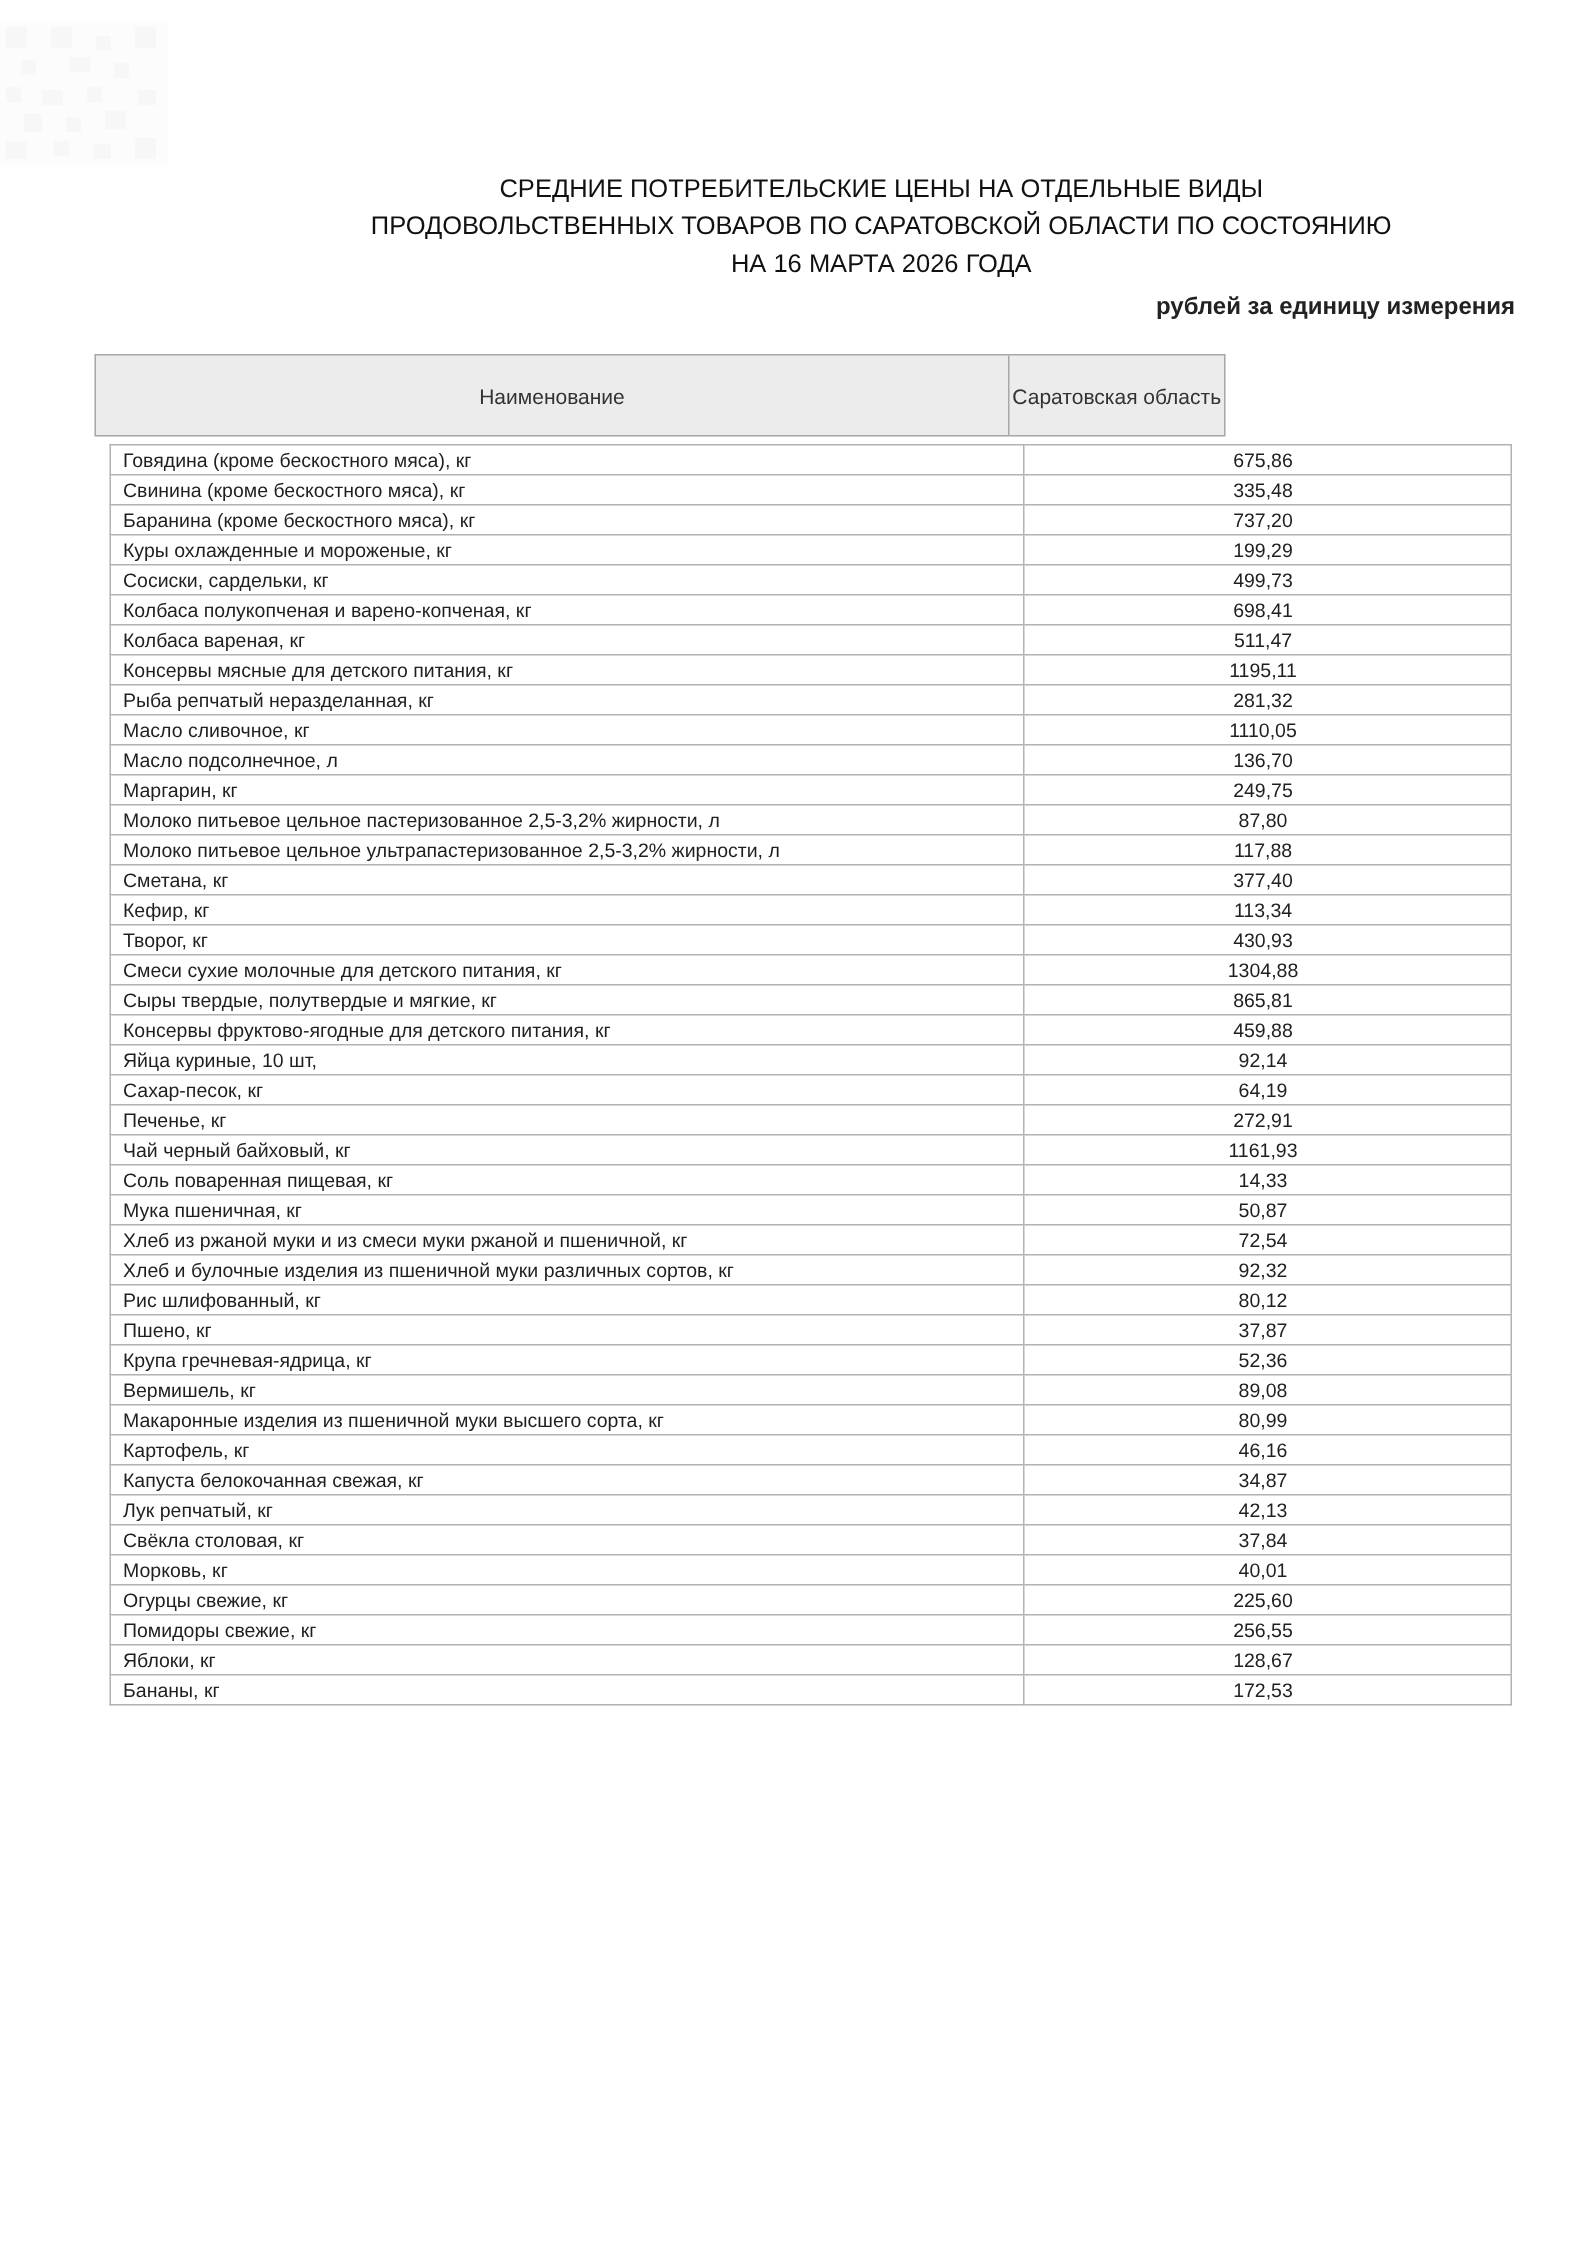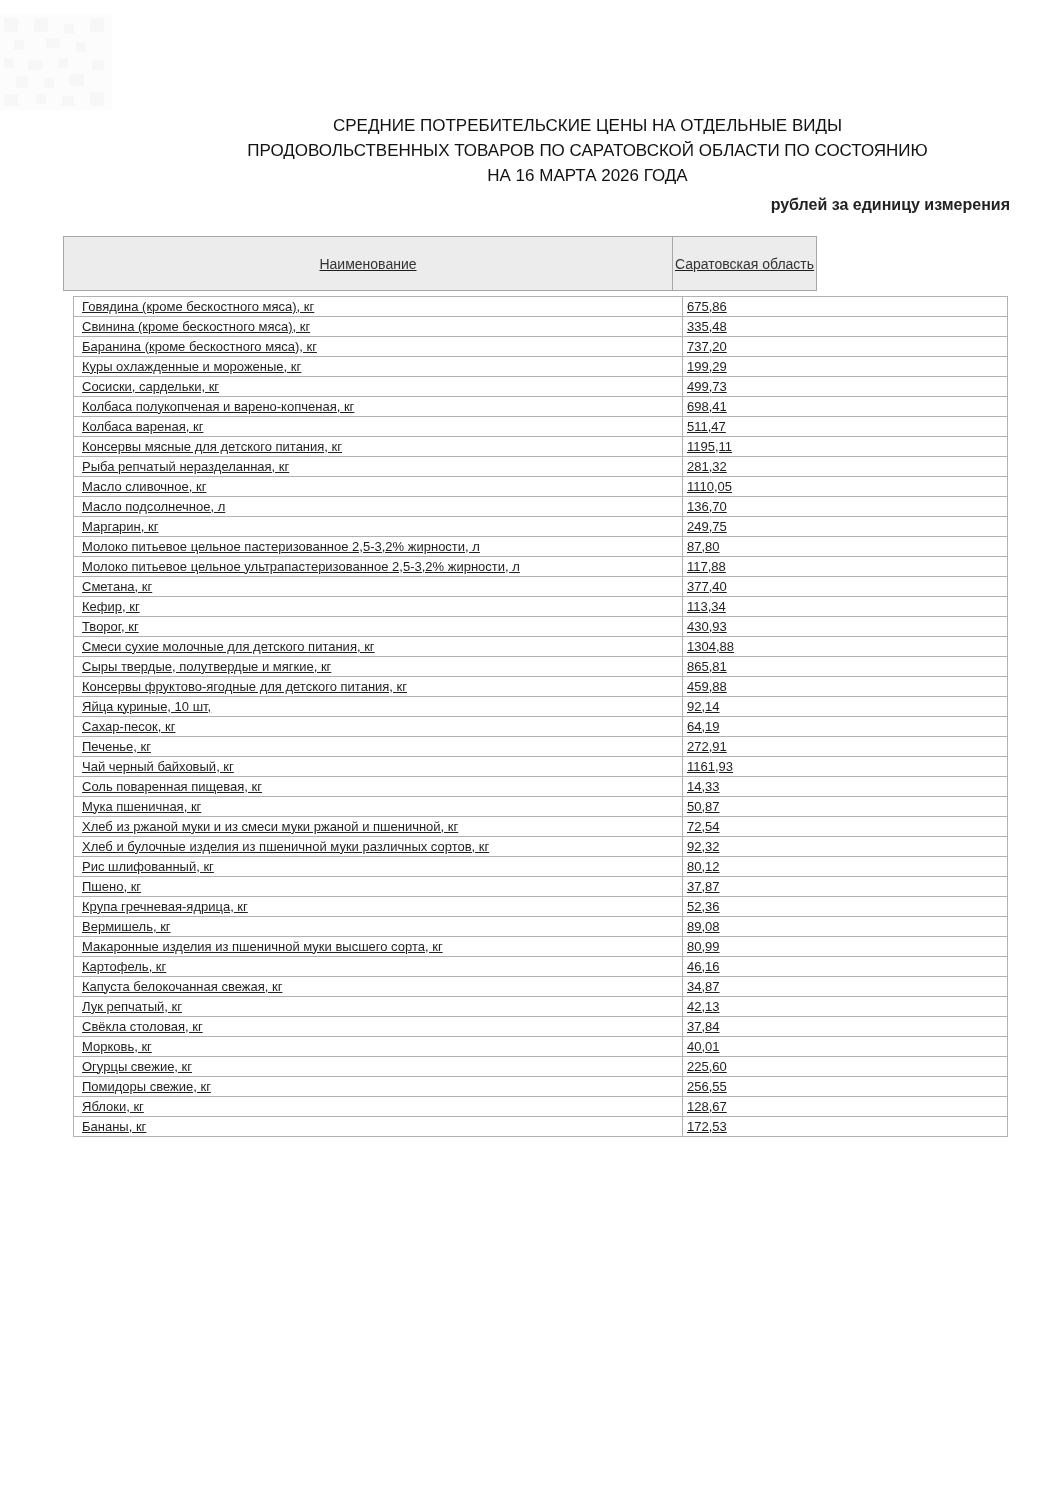--- a/index.html
+++ b/index.html
@@ -27,21 +27,20 @@
   .unit-note {
     margin: 8px 51px 0 165px;
     text-align: right;
     font-size: 16px;
     color: #222222;
     font-weight: bold;
   }
   .price-table-wrap {
     margin: 22px 0 0 63px;
     width: 754px;
-    text-decoration: underline;
   }
   .header-row {
     display: flex;
     height: 55px;
     background: #ececec;
     border: 1px solid #a8a8a8;
   }
   .header-cell {
     display: flex; align-items: center; justify-content: center;
     font-size: 14px;
@@ -59,21 +58,21 @@
   table.body-table td {
     border: 1px solid #b2b2b2;
     height: 20px;
     font-size: 13px;
     line-height: 18px;
     color: #1f1f1f;
     white-space: nowrap;
     overflow: hidden;
   }
   td.cell-name  { width: 609px; padding: 0 4px 0 8px; text-align: left; }
-  td.cell-value { padding: 0 10px 0 4px; text-align: left; }
+  td.cell-value { padding: 0 10px 0 4px; text-align: center; }
 </style>
 </head>
 <body>
 
 <svg class="watermark" viewBox="0 0 112 96" xmlns="http://www.w3.org/2000/svg" aria-hidden="true">
   <rect x="0" y="0" width="112" height="96" fill="#fafafa"></rect>
   <g fill="#f1f1f1">
     <rect x="4" y="4" width="14" height="14"></rect>
       <rect x="34" y="4" width="14" height="14"></rect>
     <rect x="64" y="10" width="10" height="10"></rect>

